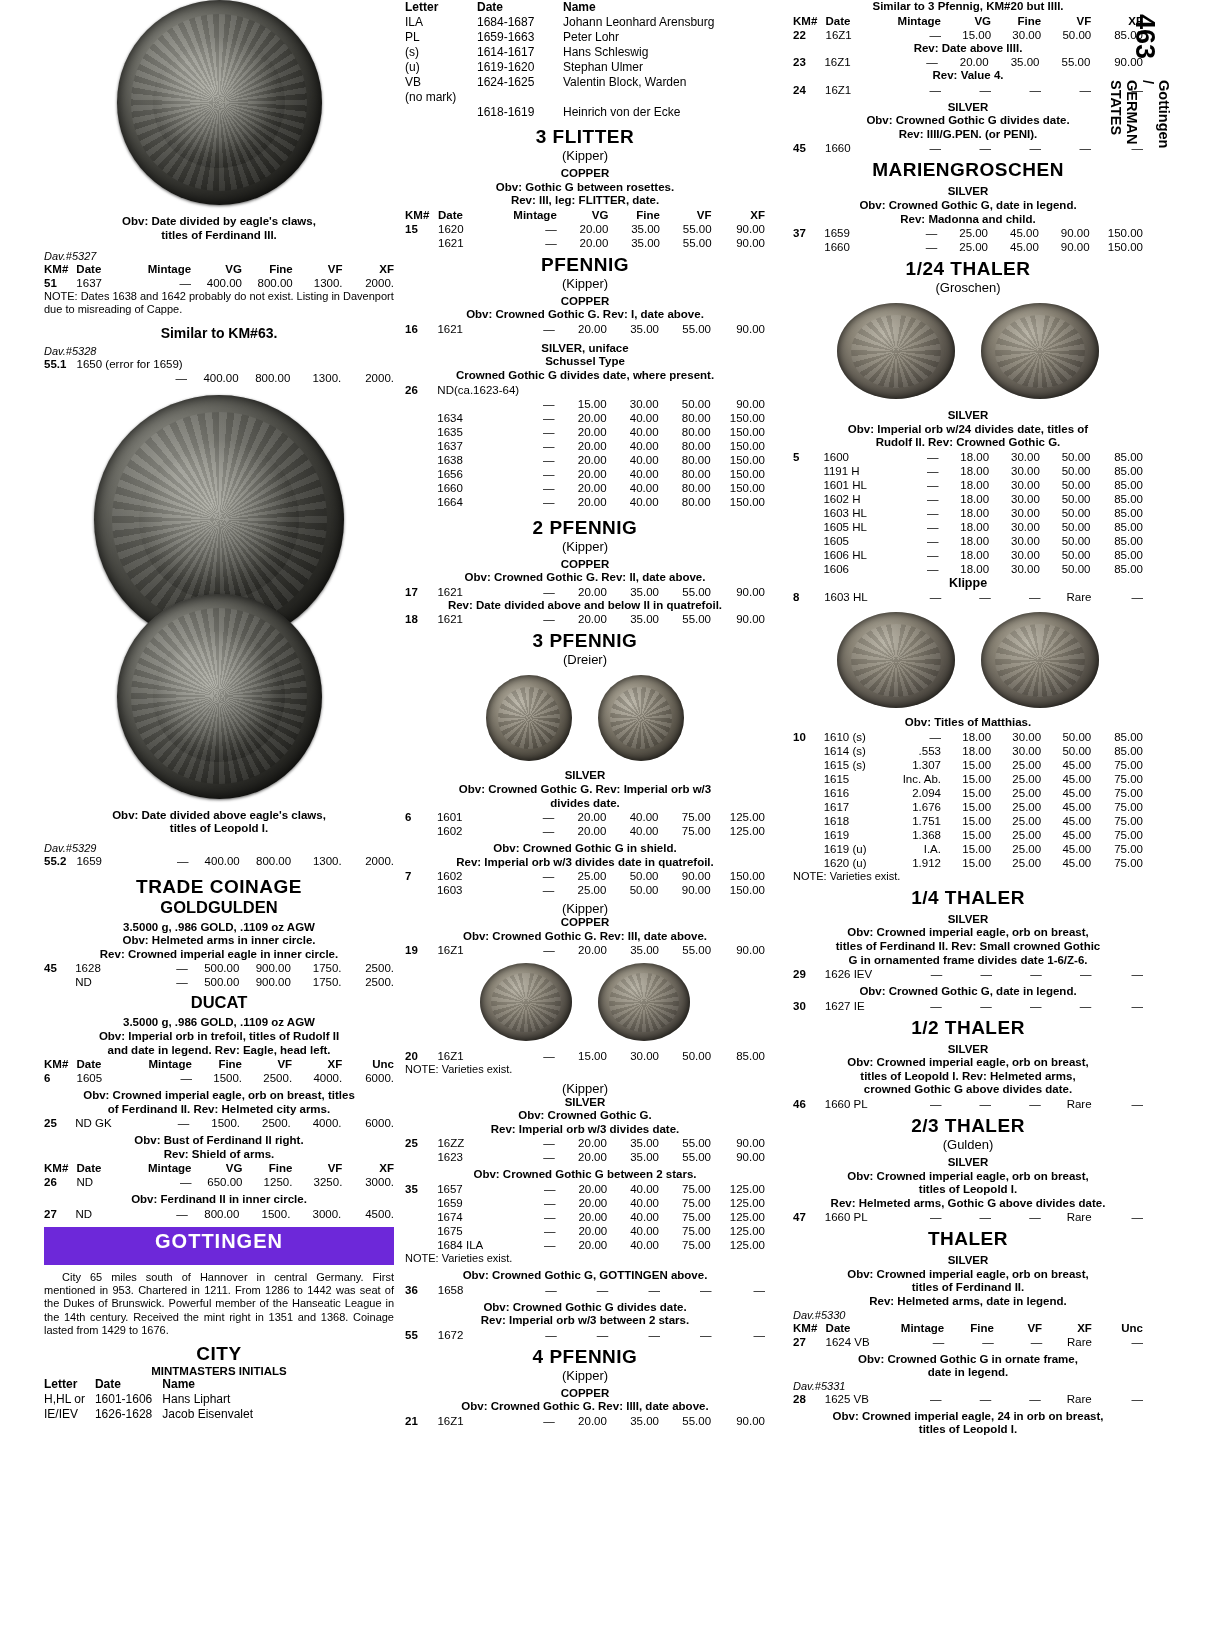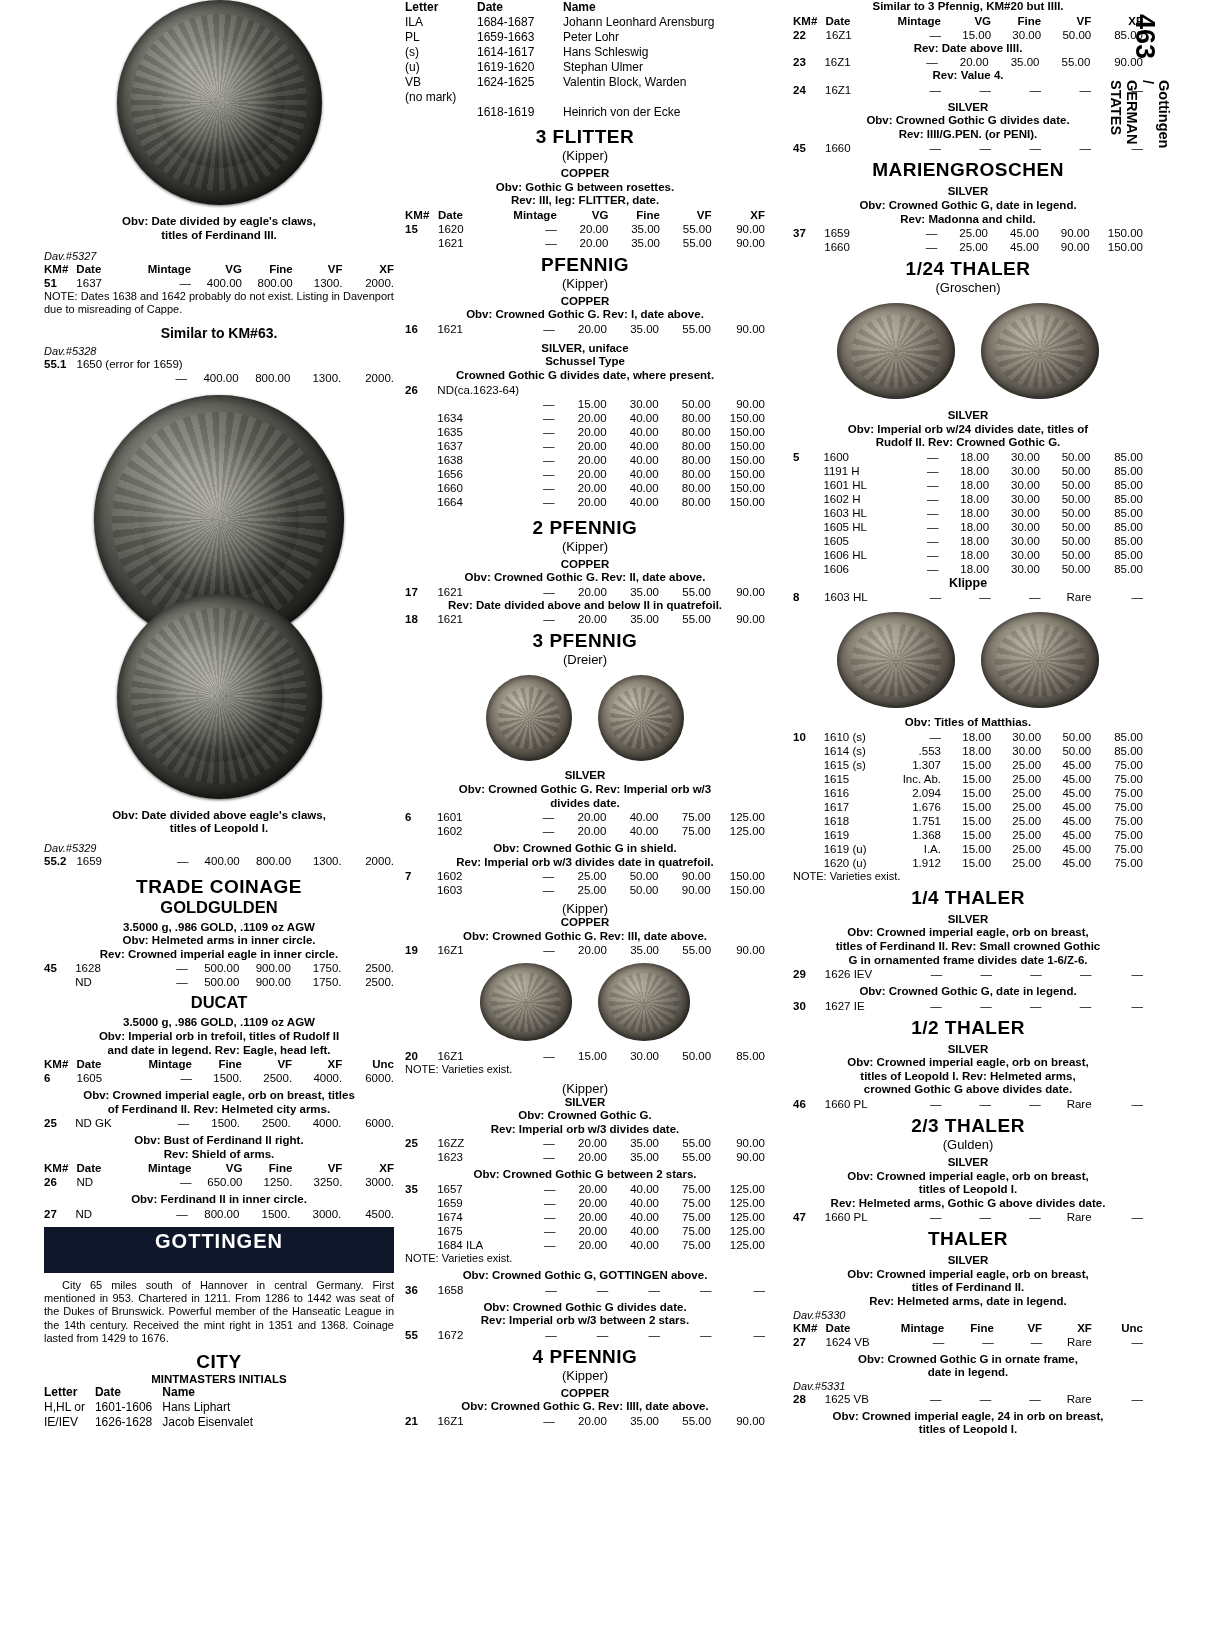--- a/index.html
+++ b/index.html
@@ -46,23 +46,23 @@
   .v2{width:54px;text-align:right;}
   .v3{width:54px;text-align:right;}
   .v4{width:56px;text-align:right;}
 
   
   table.mm{border-collapse:collapse;font-size:12px;}
   table.mm td{padding:0 10px 0 0;line-height:1.25;white-space:nowrap;}
 
   
   .banner{
-    background:#0f172a;color:#fff;text-align:center;
+    background:#6d28d9;color:#fff;text-align:center;
     font-size:20px;font-weight:bold;letter-spacing:1px;
-    padding:3px 0 20px 0;margin:6px 0 6px 0;
+    padding:3px 0 12px 0;margin:6px 0 6px 0;
   }
 
   
   .coin-wrap{text-align:center;}
   .coin{
     border-radius:50%;
     background:
       radial-gradient(circle at 34% 30%, #9a9a92 0%, #6d6d66 26%, #3e3e39 55%, #1b1b18 80%, #0b0b09 100%);
     box-shadow:inset 0 0 14px rgba(0,0,0,.85), 0 1px 3px rgba(0,0,0,.6);
     position:relative;display:inline-block;

